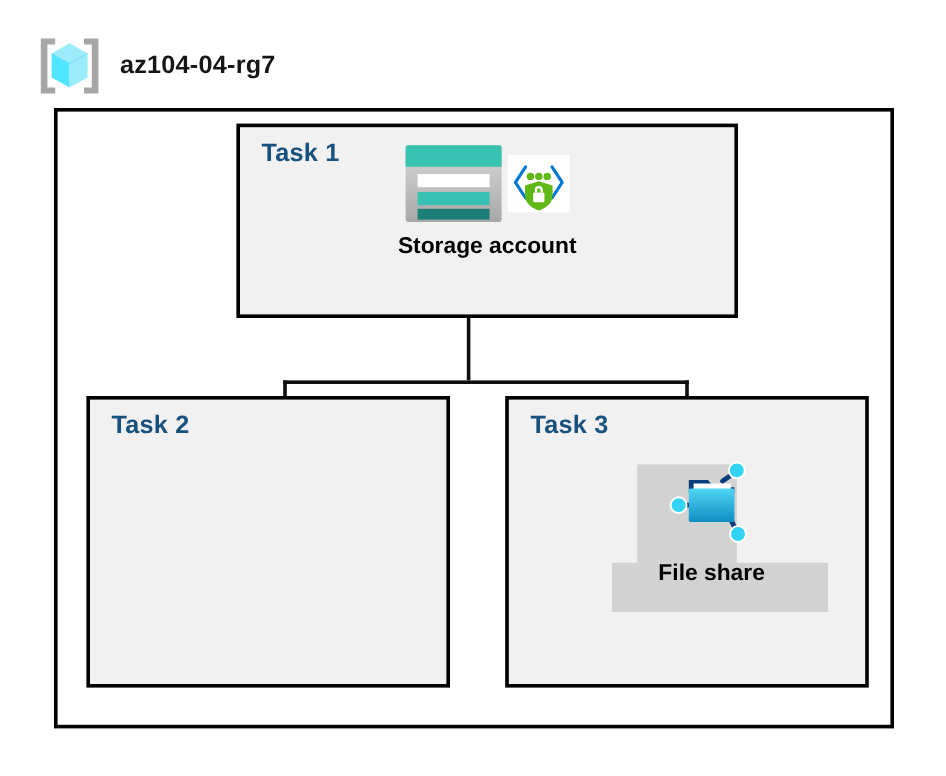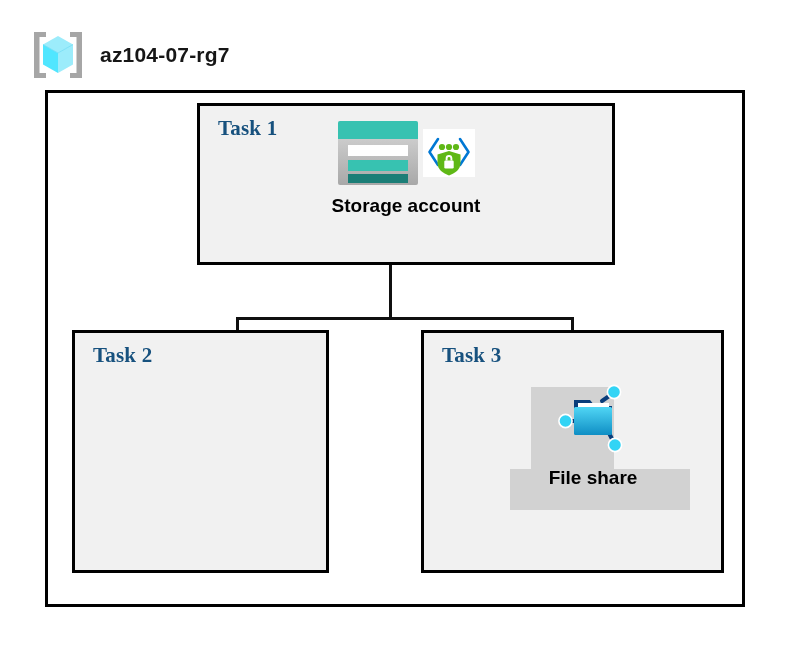--- a/index.html
+++ b/index.html
@@ -54,24 +54,23 @@
     height: 517px;
     border: 3px solid #000000;
     box-sizing: border-box;
     background: transparent;
   }
   .task-box {
     position: absolute;
     background: #f1f1f1;
     border: 3px solid #000000;
     box-sizing: border-box;
-    font-family: Liberation Serif, serif;
   }
   #task1-box { left: 197px; top: 103px;  width: 418px; height: 162px; }
-  #task2-box { left: 72px;  top: 330px;  width: 257px; height: 243px; }
+  #task2-box { left: 72px;  top: 330px;  width: 303px; height: 243px; }
   #task3-box { left: 421px; top: 330px;  width: 303px; height: 243px; }
 
   .task-label {
     position: absolute;
     left: 18px;
     top: 10px;
     font-size: 21px;
     font-weight: bold;
     color: #17517e;
     letter-spacing: 0.2px;
@@ -152,21 +151,21 @@
 
         <path d="M28 7 L43 15.5 L28 24 L13 15.5 Z" fill="#9cecfb"></path>
 
         <path d="M13 15.5 L28 24 L28 44 L13 35.5 Z" fill="#50e6ff"></path>
 
         <path d="M43 15.5 L43 35.5 L28 44 L28 24 Z" fill="#9cecfb"></path>
 
         <path d="M13 15.5 L28 24 L43 15.5" fill="none" stroke="#6fdcf5" stroke-width="0.8"></path>
       </svg>
     </span>
-    <span class="rg-title">az104-07-rg7</span>
+    <span class="rg-title">az104-04-rg7</span>
   </div>
 
   <div class="outer-box"></div>
 
   <div class="conn conn-v" id="conn-stem"></div>
   <div class="conn conn-h" id="conn-bus"></div>
   <div class="conn conn-v" id="conn-left-drop"></div>
   <div class="conn conn-v" id="conn-right-drop"></div>
 
   <div class="task-box" id="task1-box">

